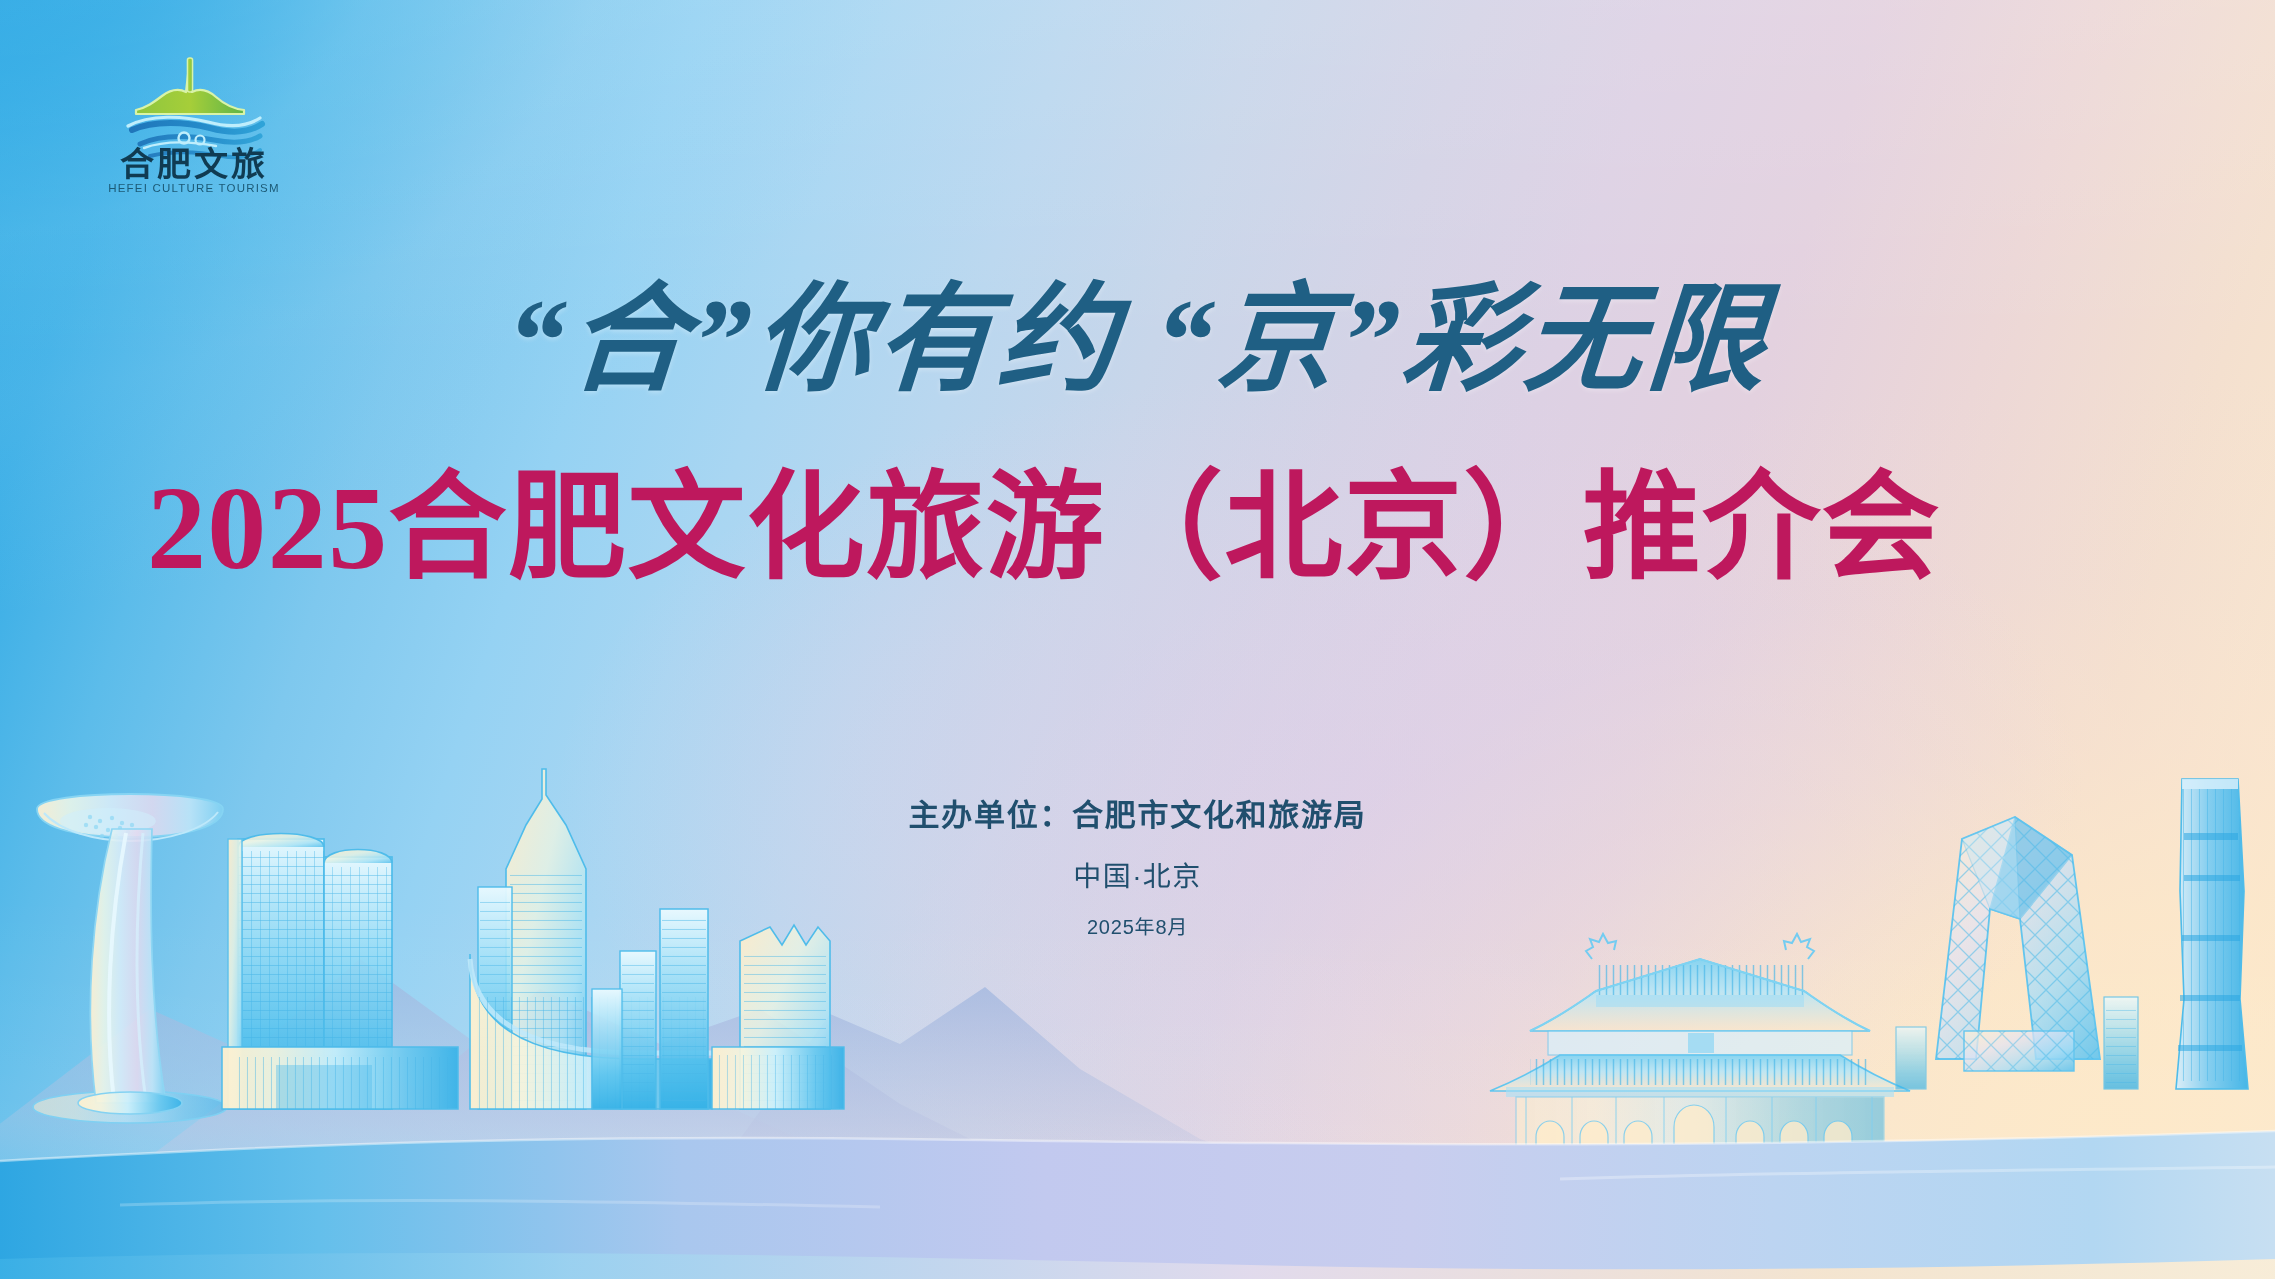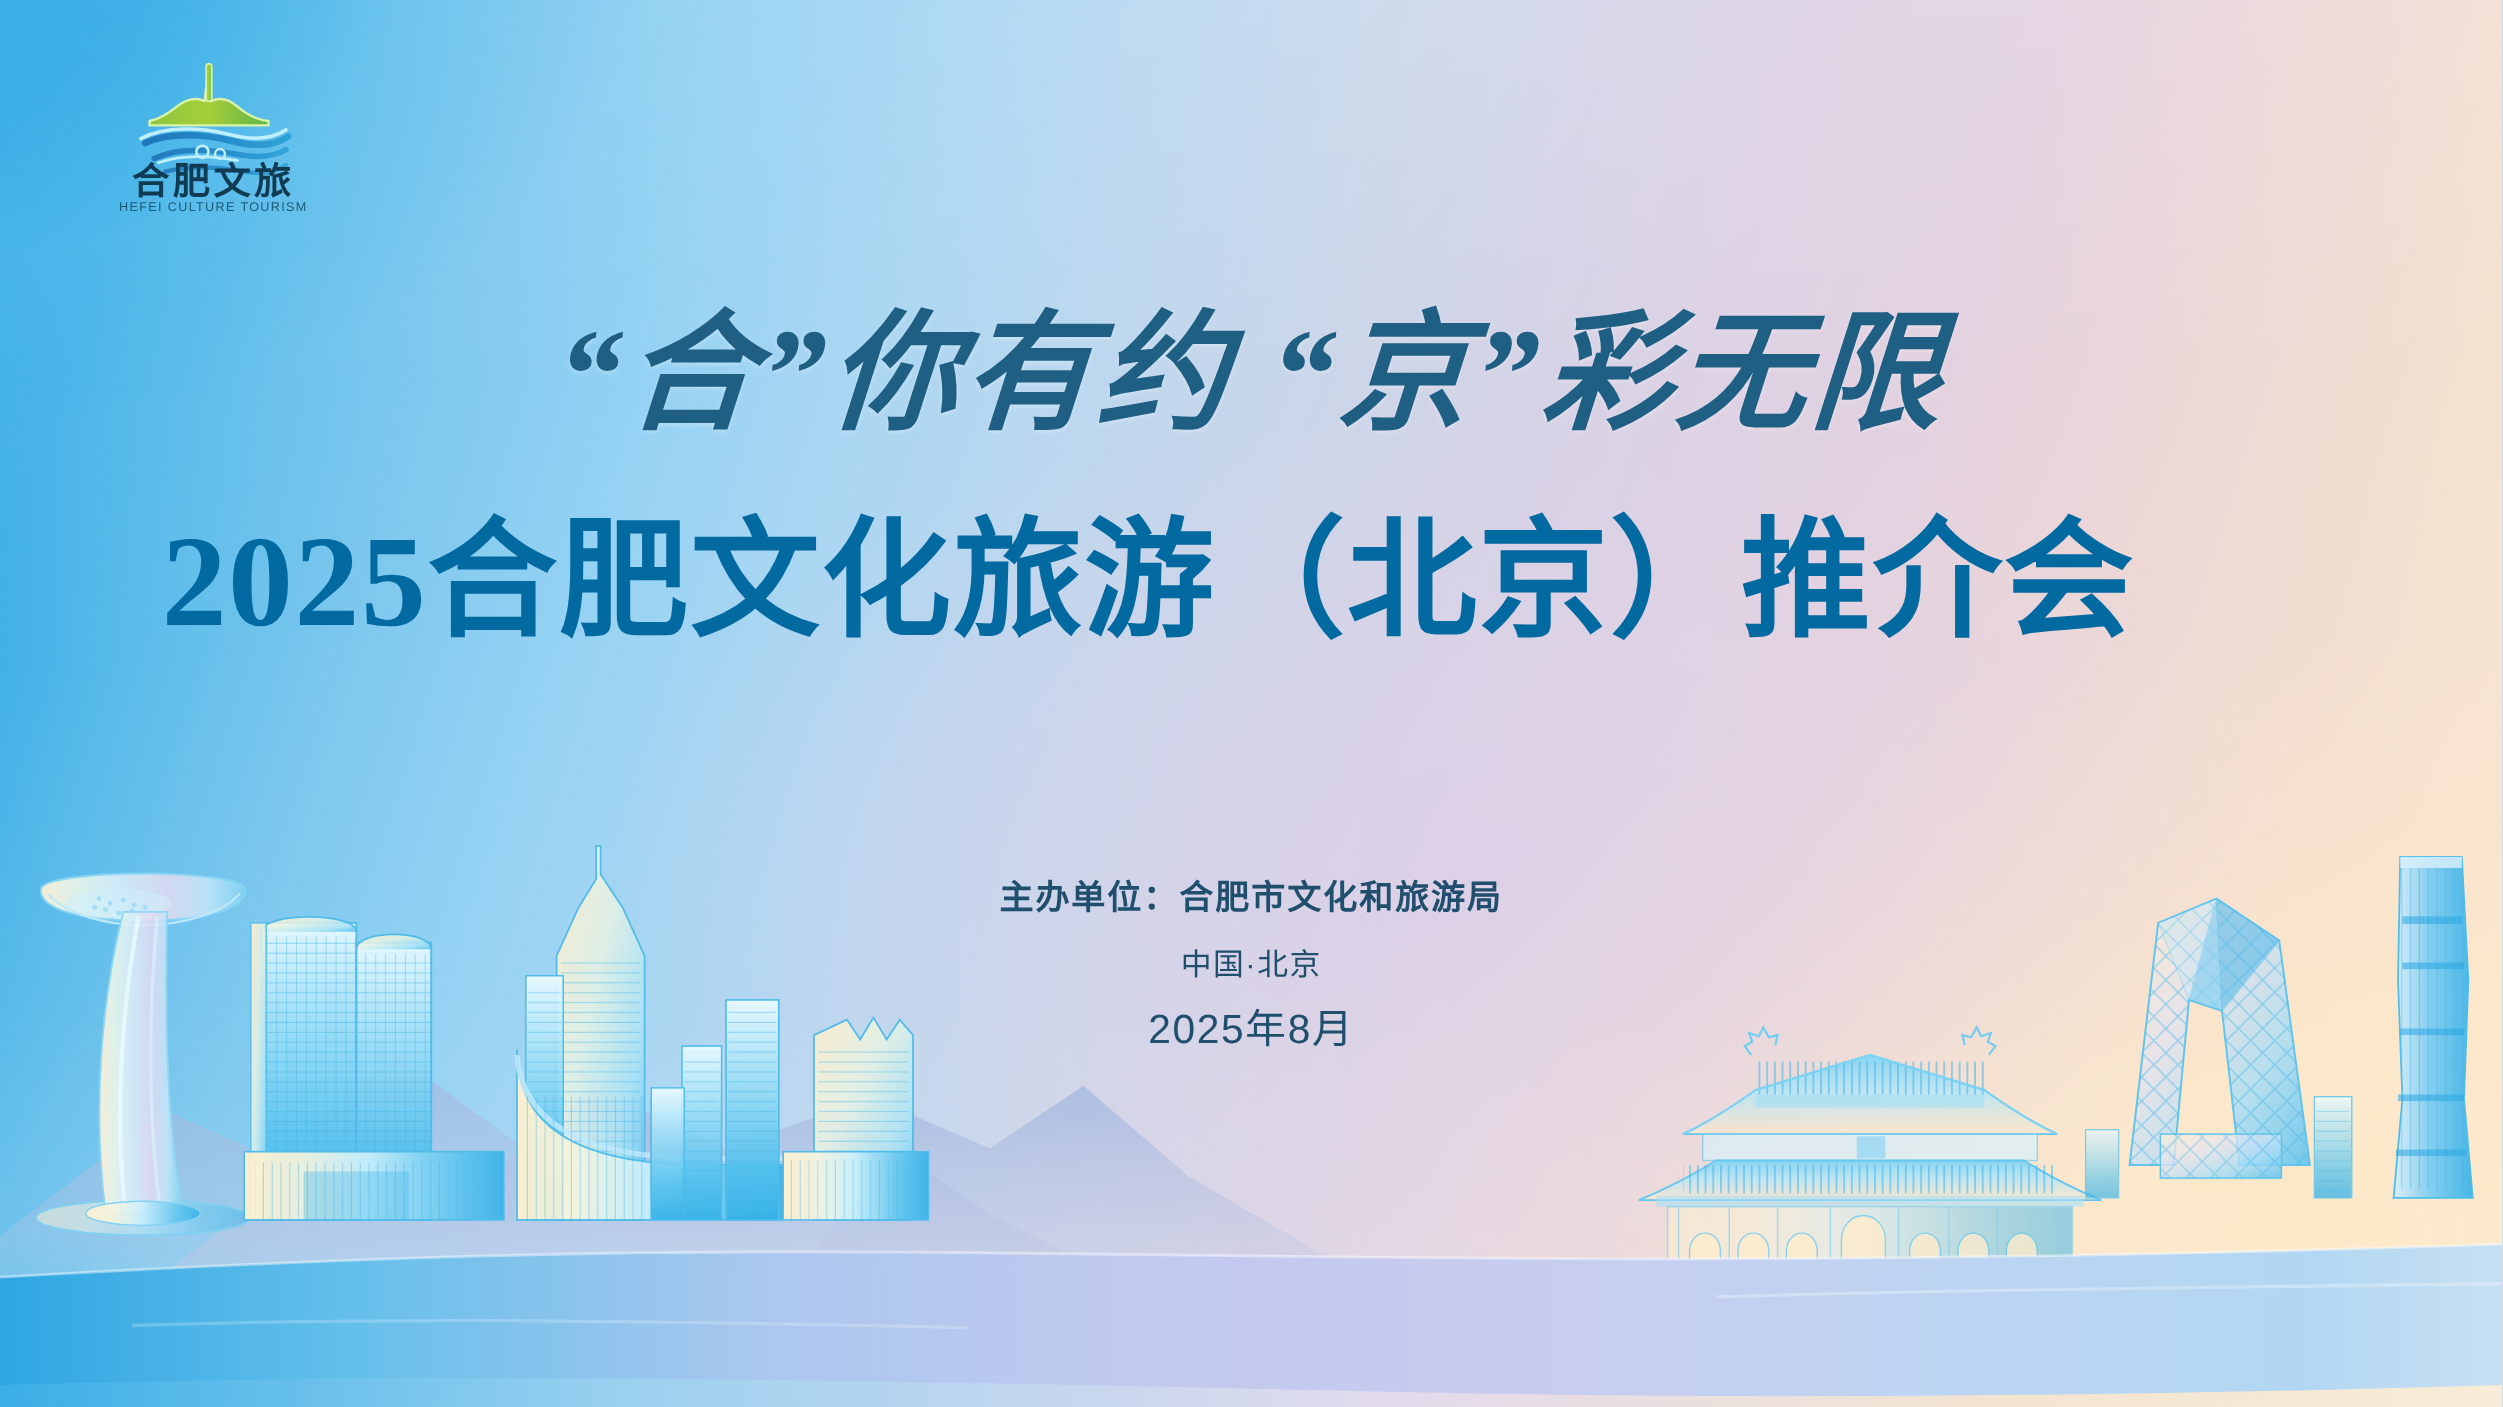--- a/index.html
+++ b/index.html
@@ -106,38 +106,38 @@
   }
 
   #subtitle{
     position:absolute;top:470px;left:0;width:2088px;
     text-align:center;
     font-family:"Liberation Serif","DejaVu Serif",serif;
     font-weight:700;
     font-size:118px;
     line-height:1.0;
     letter-spacing:.012em;
-    color:#0369a1;
+    color:#be185d;
     white-space:nowrap;
   }
 
   #credits{
     position:absolute;top:800px;left:0;width:2275px;
     text-align:center;color:#204f6e;
   }
   .credit-org{
     font-size:31px;font-weight:700;letter-spacing:.055em;
     line-height:1.0;margin-bottom:32px;
   }
   .credit-place{
     font-size:28px;font-weight:400;letter-spacing:.05em;
     line-height:1.0;margin-bottom:26px;
   }
   .credit-date{
-    font-size:37px;font-weight:400;letter-spacing:.04em;
+    font-size:20px;font-weight:400;letter-spacing:.04em;
     line-height:1.0;
   }
 </style>
 </head>
 <body>
 
 <div id="stage">
 
   <div class="bg-layer bg-base"></div>
   <div class="bg-layer bg-warm"></div>

